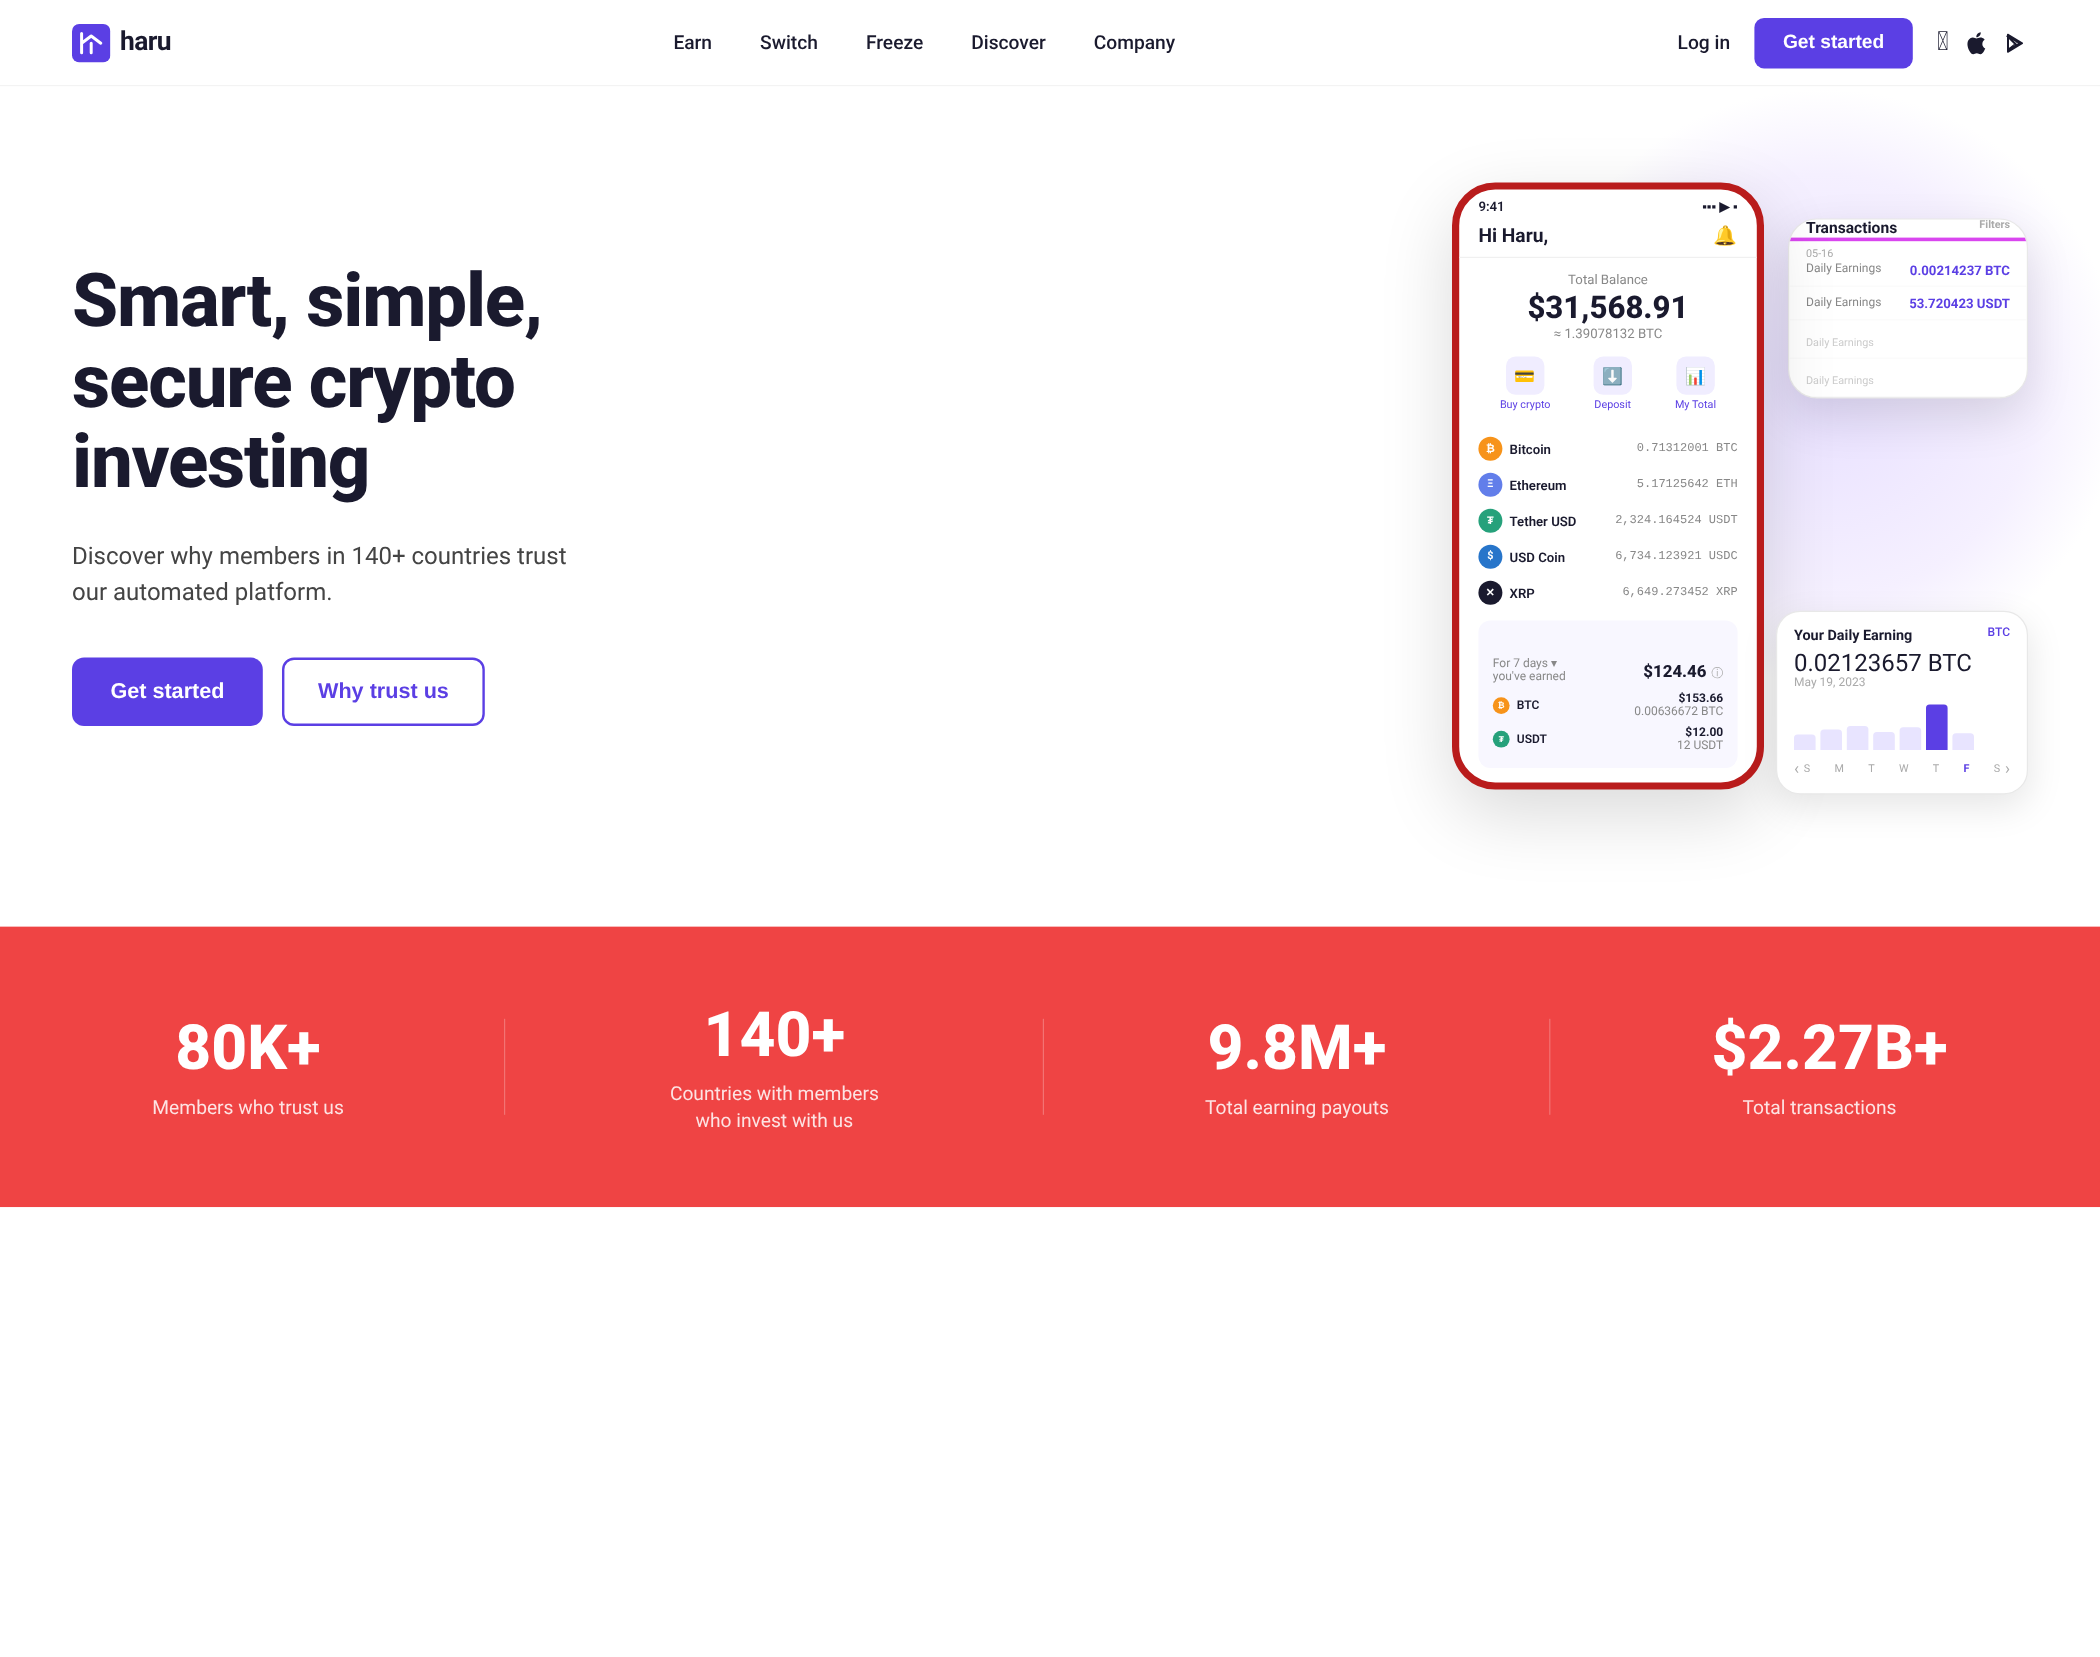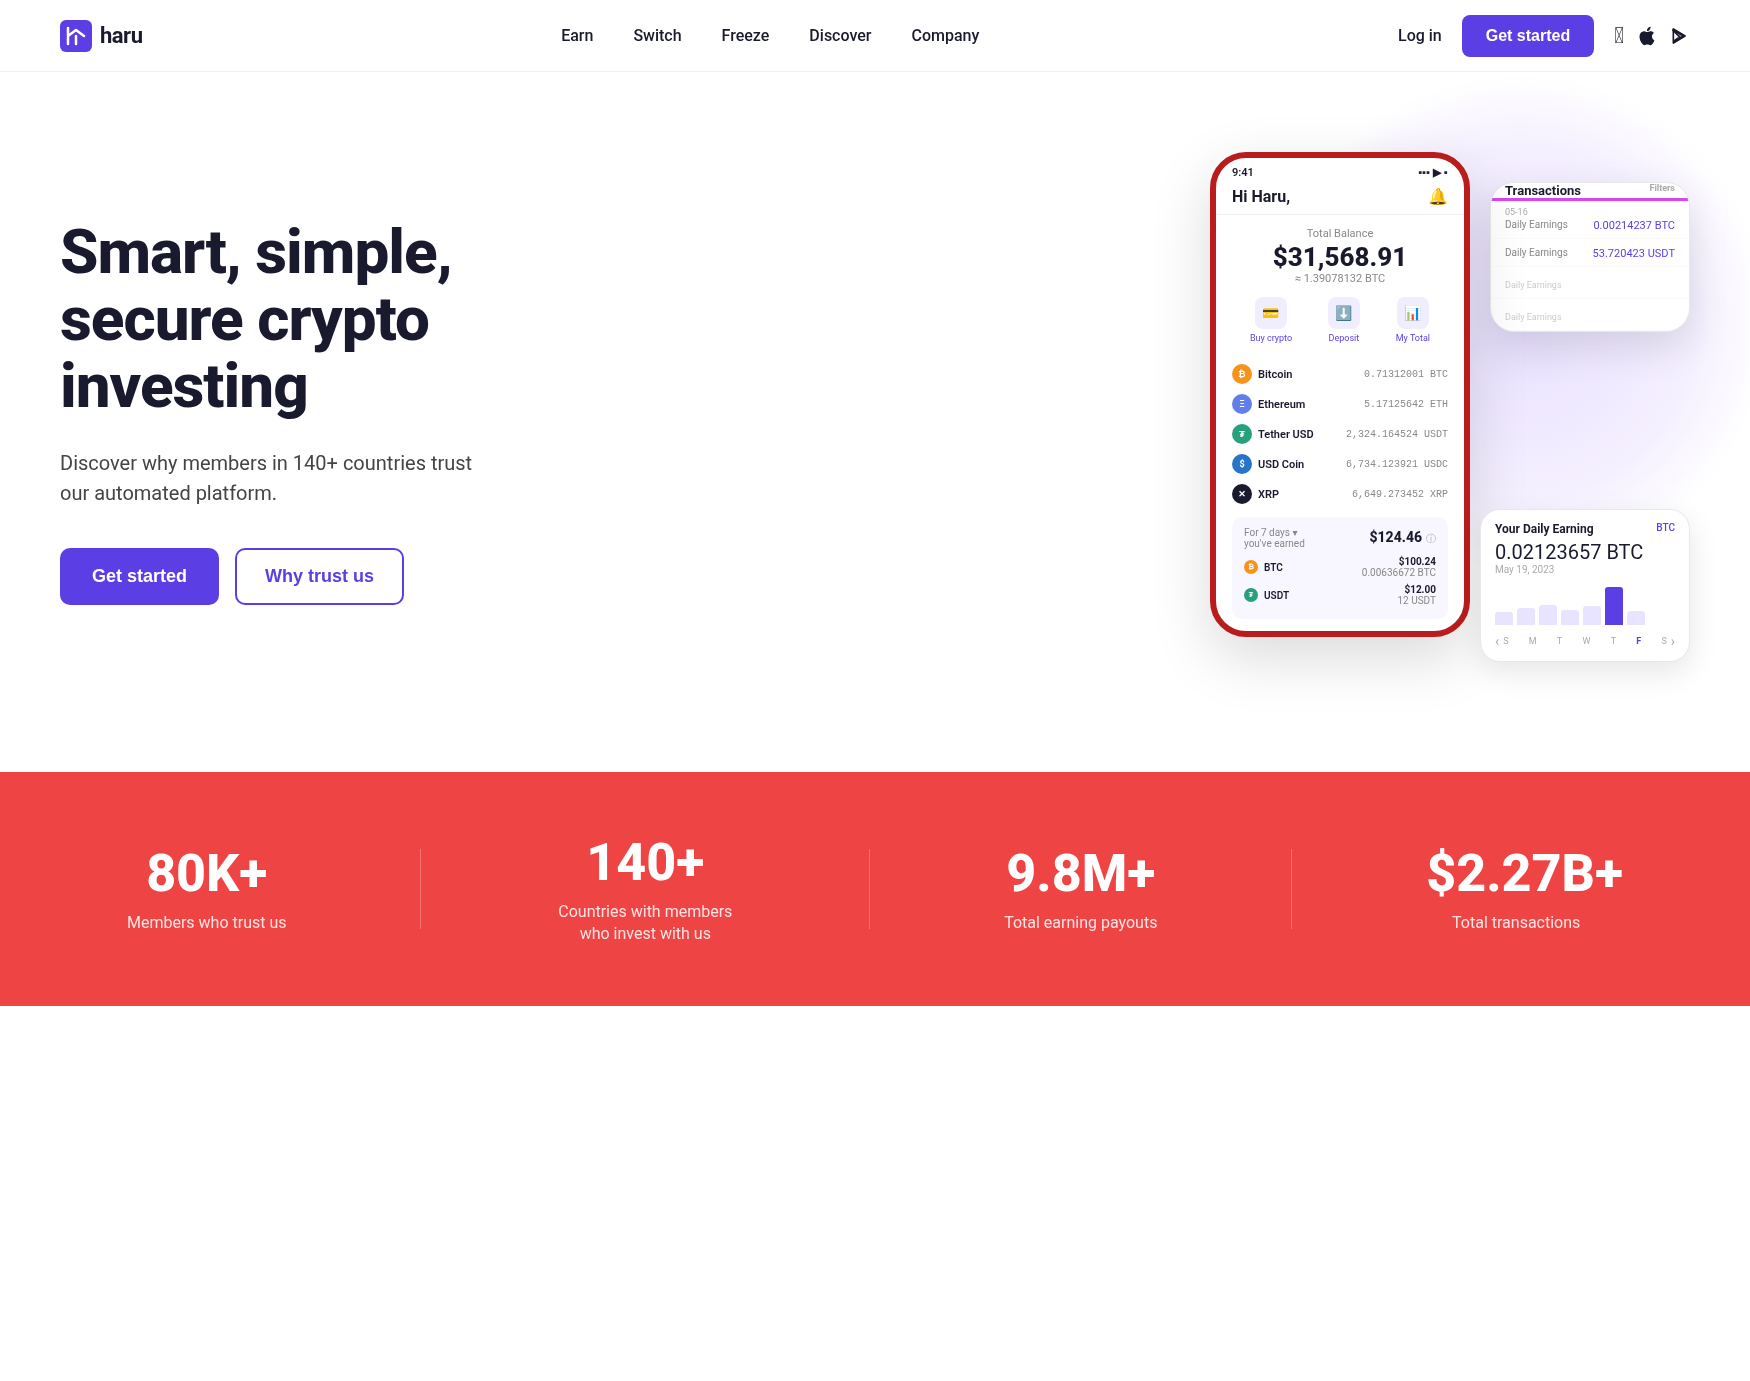--- a/index.html
+++ b/index.html
@@ -66,37 +66,37 @@
     .phone-balance-btc { font-size: 11px; color: #888; text-align: center; margin-bottom: 12px; }
     .phone-actions { display: flex; justify-content: space-around; margin-bottom: 16px; }
     .phone-action { display: flex; flex-direction: column; align-items: center; gap: 4px; font-size: 10px; color: #5B3FE4; }
     .phone-action-icon { width: 32px; height: 32px; background: #f0edff; border-radius: 8px; display: flex; align-items: center; justify-content: center; font-size: 14px; }
     .phone-coin-row { display: flex; justify-content: space-between; align-items: center; padding: 5px 0; font-size: 11px; }
     .phone-coin-left { display: flex; align-items: center; gap: 6px; }
     .coin-dot { width: 20px; height: 20px; border-radius: 50%; display: flex; align-items: center; justify-content: center; font-size: 9px; font-weight: 700; color: #fff; flex-shrink: 0; }
     .coin-name { font-weight: 600; color: #1a1a2e; }
     .coin-amount { color: #888; font-size: 10px; font-family: Liberation Mono, monospace; }
     .phone-earned-section { background: #f8f7ff; border-radius: 10px; padding: 10px 12px; margin-top: 8px; }
-    .phone-earned-row { display: flex; justify-content: space-between; align-items: flex-start; margin-bottom: 4px; }
+    .phone-earned-row { display: flex; justify-content: space-between; align-items: center; margin-bottom: 4px; margin-top: 20px; }
     .phone-asset-row { display: flex; justify-content: space-between; align-items: center; font-size: 10px; padding: 3px 0; }
     .phone-asset-val { font-weight: 700; color: #1a1a2e; }
     .phone-asset-sub { color: #888; }
 
     
     .phone-secondary {
       position: absolute; right: 0; top: 40px;
       width: 200px; background: #fff; border-radius: 24px;
       box-shadow: 0 15px 40px rgba(0,0,0,0.12);
       overflow: hidden; border: 1.5px solid #e8e8e8; z-index: 1;
     }
     .phone-sec-header { padding: 0 14px; border-bottom: 3px solid #d946ef; font-size: 13px; font-weight: 700; color: #1a1a2e; display: flex; justify-content: space-between; }
     .phone-sec-row { padding: 6px 14px; border-bottom: 1px solid #fafafa; }
     .phone-sec-date { font-size: 9px; color: #aaa; margin-bottom: 2px; }
     .phone-sec-label { font-size: 10px; color: #888; }
-    .phone-sec-amount { font-size: 11px; font-weight: 400; color: #5B3FE4; text-align: center; }
+    .phone-sec-amount { font-size: 11px; font-weight: 700; color: #5B3FE4; text-align: center; }
 
     
     .daily-card {
       position: absolute; right: 0; bottom: 20px;
       width: 210px; background: #fff; border-radius: 20px;
       box-shadow: 0 10px 30px rgba(0,0,0,0.10);
       border: 1.5px solid #e8e8e8; padding: 12px 14px; z-index: 3;
     }
     .daily-card-title { font-size: 12px; font-weight: 700; color: #1a1a2e; margin-bottom: 4px; display: flex; justify-content: space-between; }
     .daily-card-amount { font-size: 20px; font-weight: 400; color: #1a1a2e; }
@@ -250,21 +250,21 @@
               <span style="font-size:14px;font-weight:800;color:#1a1a2e;">$124.46</span>
               <span style="font-size:10px;color:#aaa;">ⓘ</span>
             </div>
           </div>
           <div class="phone-asset-row">
             <div class="phone-coin-left">
               <div class="coin-dot" style="background:#F7931A;width:14px;height:14px;font-size:7px;">₿</div>
               <span style="font-size:10px;font-weight:600;color:#1a1a2e;">BTC</span>
             </div>
             <div style="text-align:right;">
-              <div class="phone-asset-val">$100.24</div>
+              <div class="phone-asset-val">$153.66</div>
               <div class="phone-asset-sub">0.00636672 BTC</div>
             </div>
           </div>
           <div class="phone-asset-row">
             <div class="phone-coin-left">
               <div class="coin-dot" style="background:#26A17B;width:14px;height:14px;font-size:7px;">₮</div>
               <span style="font-size:10px;font-weight:600;color:#1a1a2e;">USDT</span>
             </div>
             <div style="text-align:right;">
               <div class="phone-asset-val">$12.00</div>

